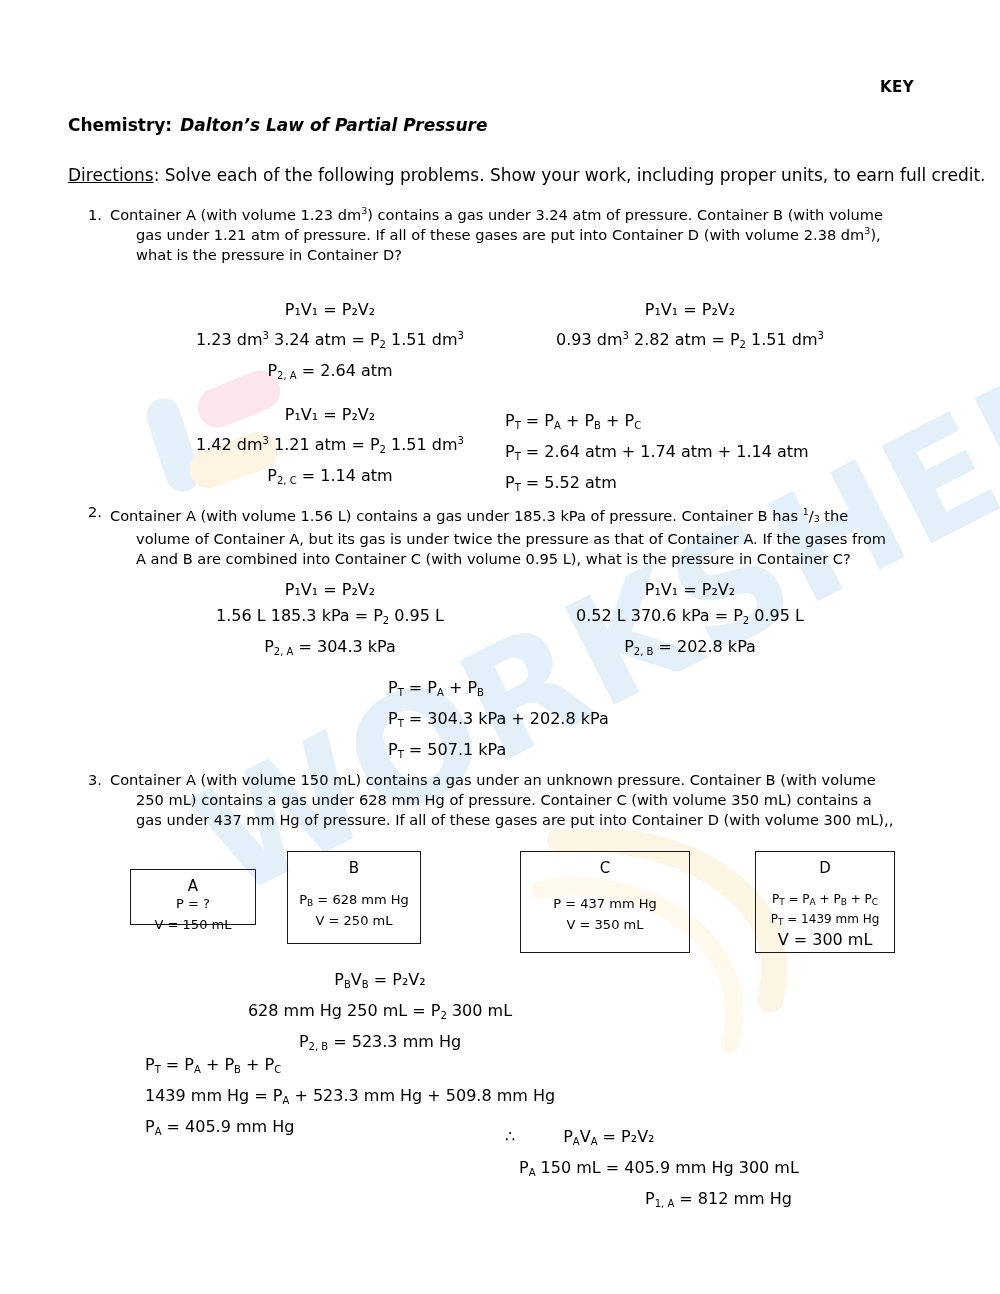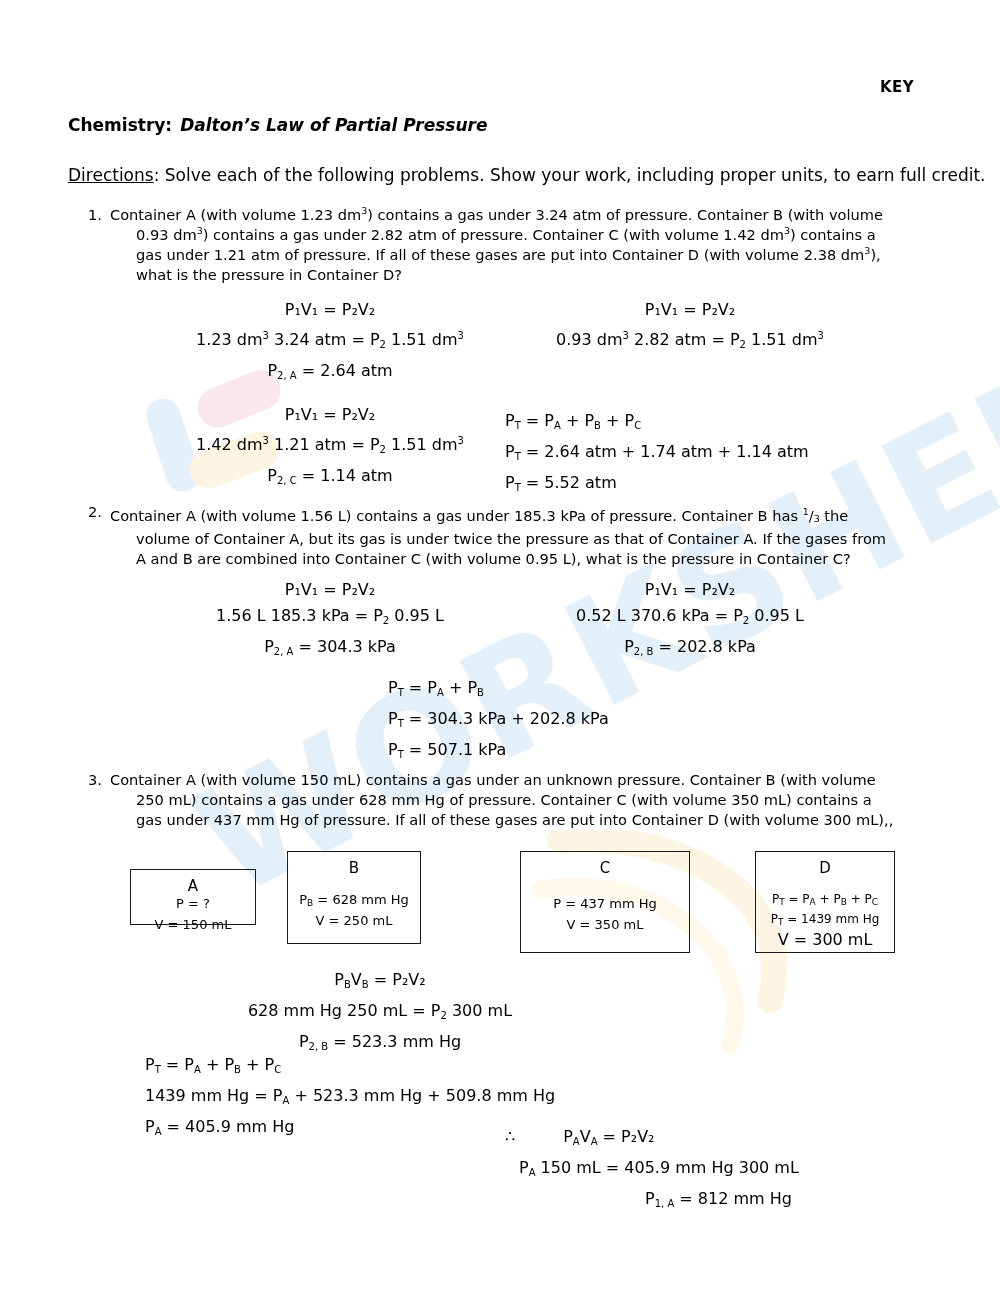--- a/index.html
+++ b/index.html
@@ -176,21 +176,20 @@
   </div>
 
   <div class="abs directions">
     <span class="lead">Directions</span><span>:  Solve each of the following problems.  Show your work, including proper units, to earn full credit.</span>
   </div>
 
   <div class="abs problem" style="left:88px; top:205px;">
     <span class="num">1.</span>
     <div class="body">
       <p><span>Container A (with volume 1.23 dm</span><sup class="exp">3</sup><span>) contains a gas under 3.24 atm of pressure.  Container B (with volume</span></p>
-      <p class="hang"><span>0.93 dm</span><sup class="exp">3</sup><span>) contains a gas under 2.82 atm of pressure.  Container C (with volume 1.42 dm</span><sup class="exp">3</sup><span>) contains a</span></p>
       <p class="hang"><span>gas under 1.21 atm of pressure.  If all of these gases are put into Container D (with volume 2.38 dm</span><sup class="exp">3</sup><span>),</span></p>
       <p class="hang">what is the pressure in Container D?</p>
     </div>
   </div>
 
   <div class="abs work ctr" style="left:150px; top:297px; width:360px;">
     <span class="ln">P₁V₁  =  P₂V₂</span>
     <span class="ln"><span>1.23 dm</span><sup>3</sup><span>   3.24 atm  =  P</span><sub>2</sub><span>   1.51 dm</span><sup>3</sup></span>
     <span class="ln"><span>P</span><sub>2, A</sub><span>  =  2.64 atm</span></span>
   </div>

